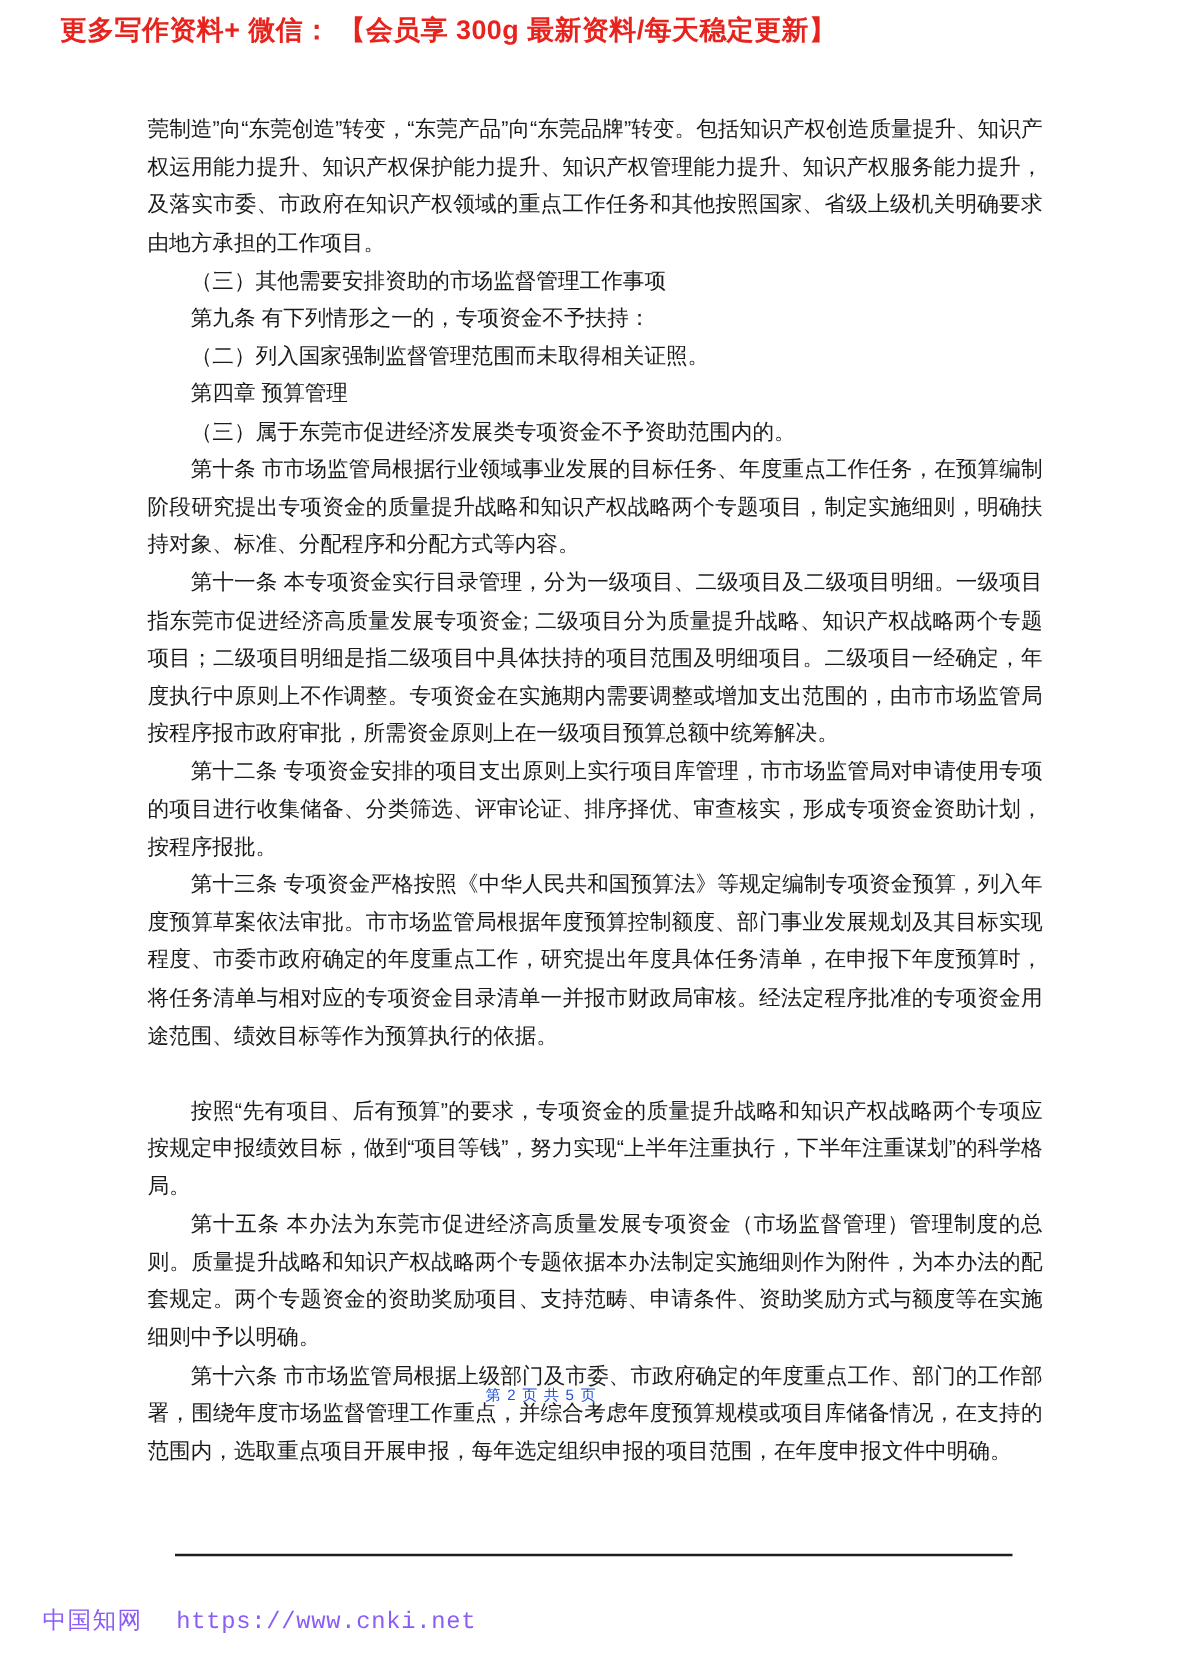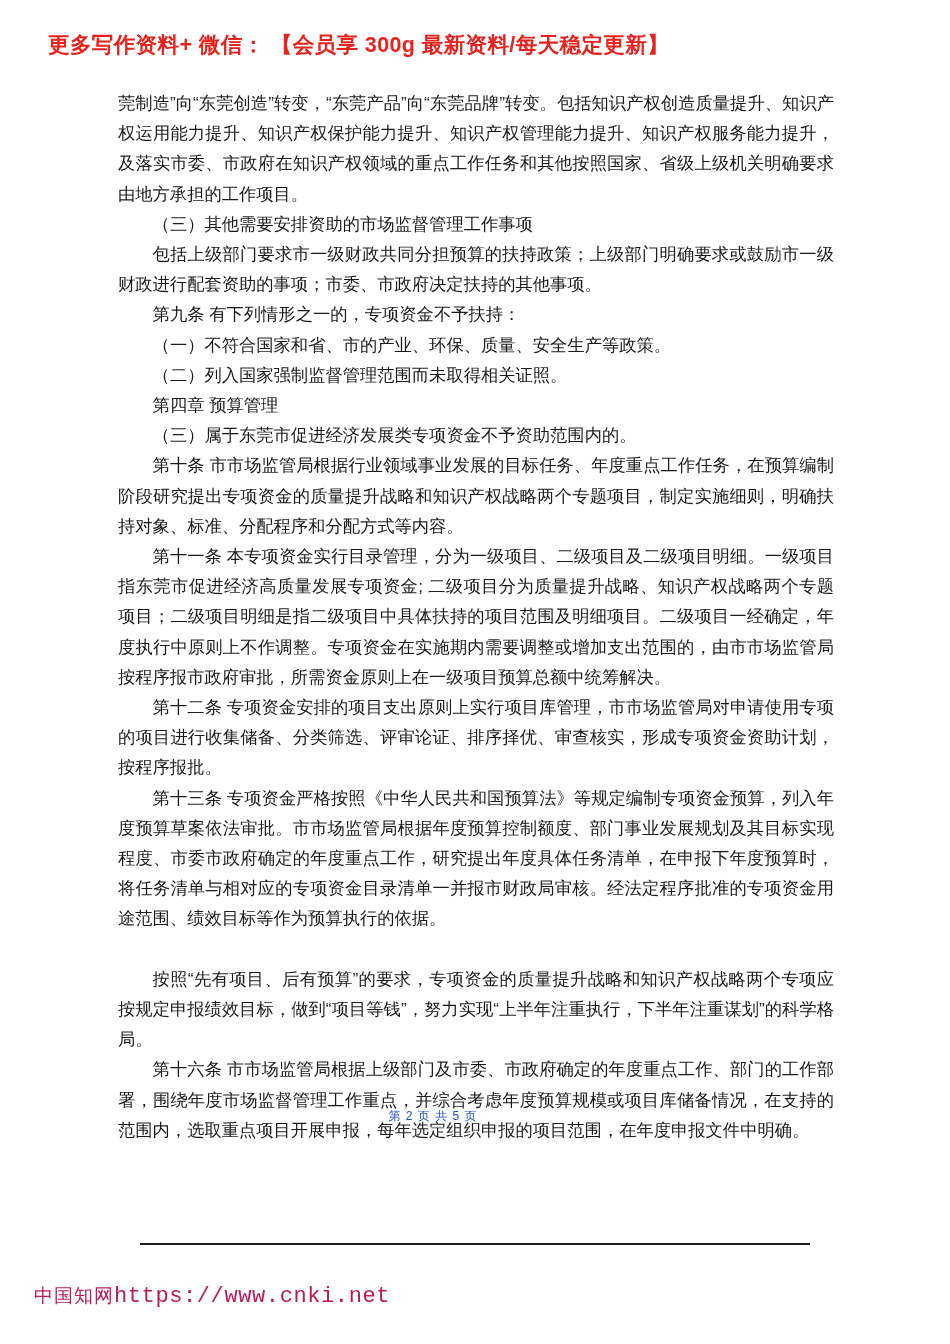--- a/index.html
+++ b/index.html
@@ -18,21 +18,21 @@
   .page {
     position: absolute;
     inset: 0;
     background: #ffffff;
   }
 
   
   .promo-banner {
     position: absolute;
     left: 48px;
-    top: 29px;
+    top: 8px;
     width: 860px;
     color: #e8221c;
     font-size: 21.5px;
     font-weight: bold;
     letter-spacing: 0.4px;
     white-space: nowrap;
     line-height: 32px;
   }
 
   
@@ -85,56 +85,56 @@
     background: #1e1e1e;
   }
 
   
   .watermark {
     position: absolute;
     left: 34px;
     top: 1283px;
     display: flex;
     align-items: baseline;
-    color: #be185d;
+    color: #8b5cf6;
     white-space: nowrap;
     justify-content: flex-end;
   }
   .watermark-name {
     font-size: 19px;
     font-family: "Liberation Serif", "DejaVu Serif", serif;
     letter-spacing: 1px;
   }
   .watermark-url {
-    font-size: 22px;
+    font-size: 19px;
     font-family: "Liberation Mono", "DejaVu Sans Mono", monospace;
+    margin-left: 27px;
     letter-spacing: 0.6px;
   }
 </style>
 </head>
 <body>
 
 <div class="page">
 
   <div class="promo-banner">更多写作资料+ 微信： 【会员享 300g 最新资料/每天稳定更新】</div>
 
   <div class="doc-body">
       <p class="para">莞制造”向“东莞创造”转变，“东莞产品”向“东莞品牌”转变。包括知识产权创造质量提升、知识产权运用能力提升、知识产权保护能力提升、知识产权管理能力提升、知识产权服务能力提升，及落实市委、市政府在知识产权领域的重点工作任务和其他按照国家、省级上级机关明确要求由地方承担的工作项目。</p>
       <p class="para indent">（三）其他需要安排资助的市场监督管理工作事项</p>
-      <p class="para indent">包括上级部门要求市一级财政共同分担预算的扶持政策；上级部门明确要求或鼓励市一级财政进行配套资助的事项；市委、市政府决定扶持的其他事项。</p>
       <p class="para indent">第九条 有下列情形之一的，专项资金不予扶持：</p>
-      <p class="para indent">（一）不符合国家和省、市的产业、环保、质量、安全生产等政策。</p>
       <p class="para indent">（二）列入国家强制监督管理范围而未取得相关证照。</p>
       <p class="para indent">第四章 预算管理</p>
       <p class="para indent">（三）属于东莞市促进经济发展类专项资金不予资助范围内的。</p>
       <p class="para indent">第十条 市市场监管局根据行业领域事业发展的目标任务、年度重点工作任务，在预算编制阶段研究提出专项资金的质量提升战略和知识产权战略两个专题项目，制定实施细则，明确扶持对象、标准、分配程序和分配方式等内容。</p>
       <p class="para indent">第十一条 本专项资金实行目录管理，分为一级项目、二级项目及二级项目明细。一级项目指东莞市促进经济高质量发展专项资金; 二级项目分为质量提升战略、知识产权战略两个专题项目；二级项目明细是指二级项目中具体扶持的项目范围及明细项目。二级项目一经确定，年度执行中原则上不作调整。专项资金在实施期内需要调整或增加支出范围的，由市市场监管局按程序报市政府审批，所需资金原则上在一级项目预算总额中统筹解决。</p>
       <p class="para indent">第十二条 专项资金安排的项目支出原则上实行项目库管理，市市场监管局对申请使用专项的项目进行收集储备、分类筛选、评审论证、排序择优、审查核实，形成专项资金资助计划，按程序报批。</p>
       <p class="para indent">第十三条 专项资金严格按照《中华人民共和国预算法》等规定编制专项资金预算，列入年度预算草案依法审批。市市场监管局根据年度预算控制额度、部门事业发展规划及其目标实现程度、市委市政府确定的年度重点工作，研究提出年度具体任务清单，在申报下年度预算时，将任务清单与相对应的专项资金目录清单一并报市财政局审核。经法定程序批准的专项资金用途范围、绩效目标等作为预算执行的依据。</p>
       <p class="para indent gap-before">按照“先有项目、后有预算”的要求，专项资金的质量提升战略和知识产权战略两个专项应按规定申报绩效目标，做到“项目等钱”，努力实现“上半年注重执行，下半年注重谋划”的科学格局。</p>
+      <p class="para indent">第十五条 本办法为东莞市促进经济高质量发展专项资金（市场监督管理）管理制度的总则。质量提升战略和知识产权战略两个专题依据本办法制定实施细则作为附件，为本办法的配套规定。两个专题资金的资助奖励项目、支持范畴、申请条件、资助奖励方式与额度等在实施细则中予以明确。</p>
       <p class="para indent">第十六条 市市场监管局根据上级部门及市委、市政府确定的年度重点工作、部门的工作部署，围绕年度市场监督管理工作重点，并综合考虑年度预算规模或项目库储备情况，在支持的范围内，选取重点项目开展申报，每年选定组织申报的项目范围，在年度申报文件中明确。</p>
     </div>
 
   <div class="page-number">第 2 页 共 5 页</div>
 
   <div class="divider"></div>
 
   <div class="watermark">
     <span class="watermark-name">中国知网</span>
     <span class="watermark-url">https://www.cnki.net</span>

